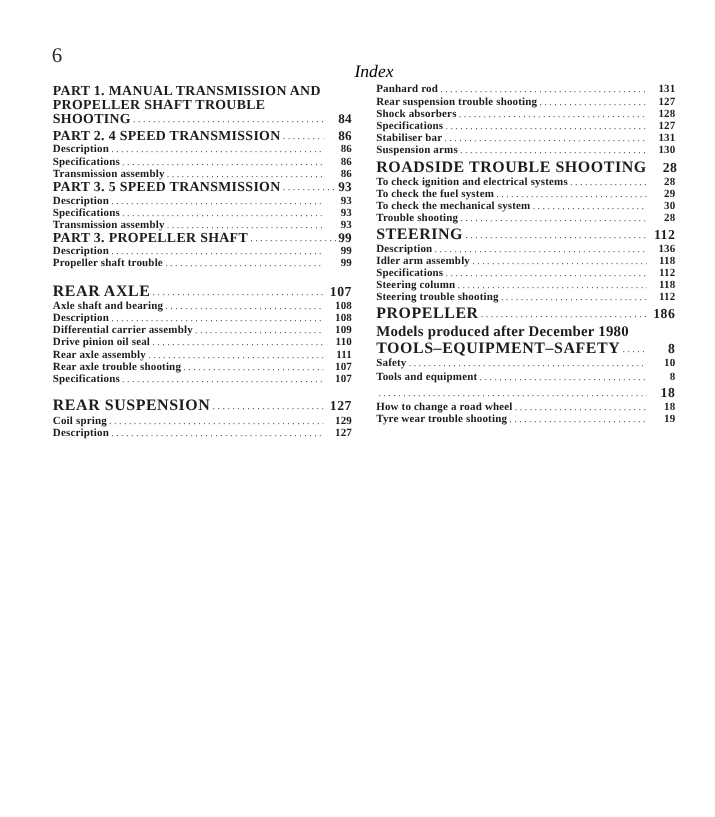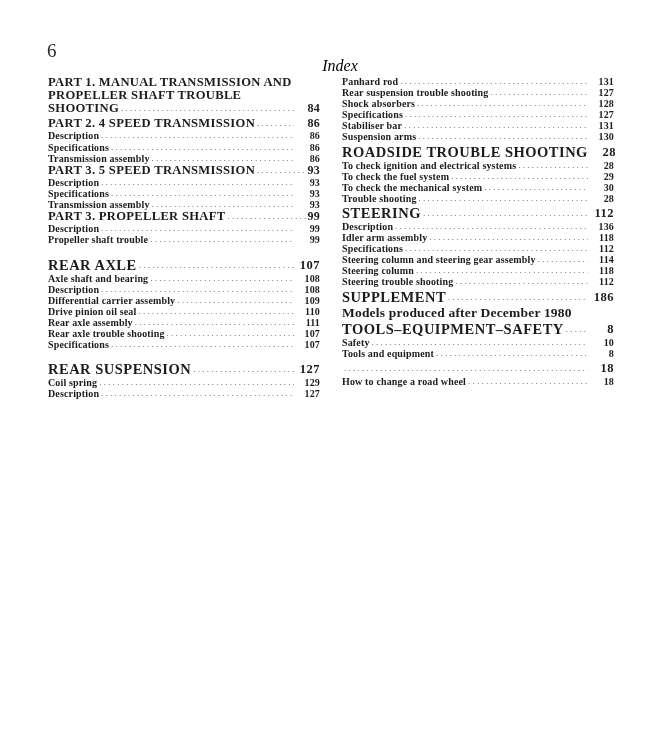--- a/index.html
+++ b/index.html
@@ -270,39 +270,34 @@
         <span class="label">Idler arm assembly</span>
         <span class="dots"></span>
         <span class="pg">118</span>
       </div>
     <div class="row">
         <span class="label">Specifications</span>
         <span class="dots"></span>
         <span class="pg">112</span>
       </div>
     <div class="row">
-        <span class="label">Steering column and steering gear assembly</span>
-        <span class="dots"></span>
-        <span class="pg">114</span>
-      </div>
-    <div class="row">
         <span class="label">Steering column</span>
         <span class="dots"></span>
         <span class="pg">118</span>
       </div>
     <div class="row">
         <span class="label">Steering trouble shooting</span>
         <span class="dots"></span>
         <span class="pg">112</span>
       </div>
   </div>
 
   <div class="gap-s">
     <div class="row big">
-      <span class="label">SUPPLEMENT</span>
+      <span class="label">PROPELLER</span>
       <span class="dots"></span>
       <span class="pg">186</span>
     </div>
     <div class="models">Models produced after December 1980</div>
   </div>
 
   <div class="gap-s">
     <div class="row big">
       <span class="label">TOOLS–EQUIPMENT–SAFETY</span>
       <span class="dots"></span>
@@ -323,14 +318,19 @@
   <div class="gap-s">
     <div class="row big">
       <span class="dots"></span>
       <span class="pg">18</span>
     </div>
     <div class="row">
         <span class="label">How to change a road wheel</span>
         <span class="dots"></span>
         <span class="pg">18</span>
       </div>
+    <div class="row">
+        <span class="label">Tyre wear trouble shooting</span>
+        <span class="dots"></span>
+        <span class="pg">19</span>
+      </div>
   </div>
 </div>
 
 </body></html>

